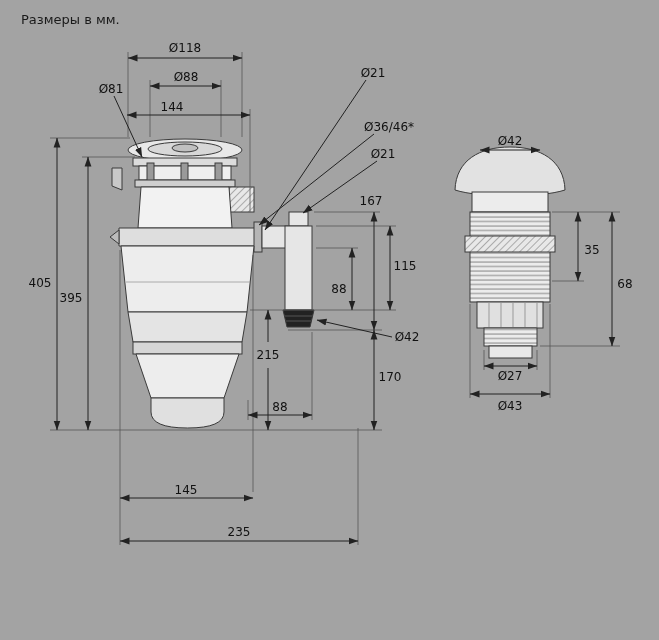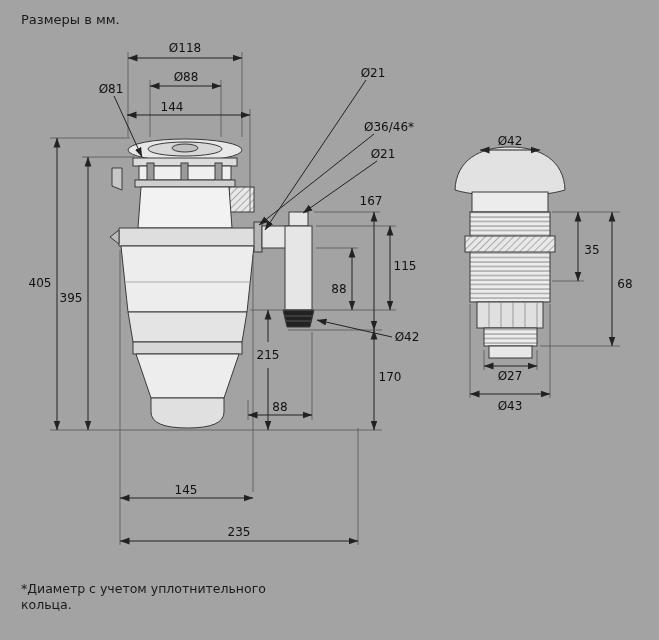--- a/index.html
+++ b/index.html
@@ -183,19 +183,15 @@
 
     <g>
       <text class="t" x="510" y="145">Ø42</text>
       <text class="t" x="592" y="254">35</text>
       <text class="t" x="625" y="288">68</text>
       <text class="t" x="510" y="380">Ø27</text>
       <text class="t" x="510" y="410">Ø43</text>
     </g>
   </svg>
 
-  <div class="footnote">
-    <span>*Диаметр с учетом уплотнительного</span><br>
-    <span>кольца.</span>
-  </div>
 
 
 </div>
 
 </body></html>

